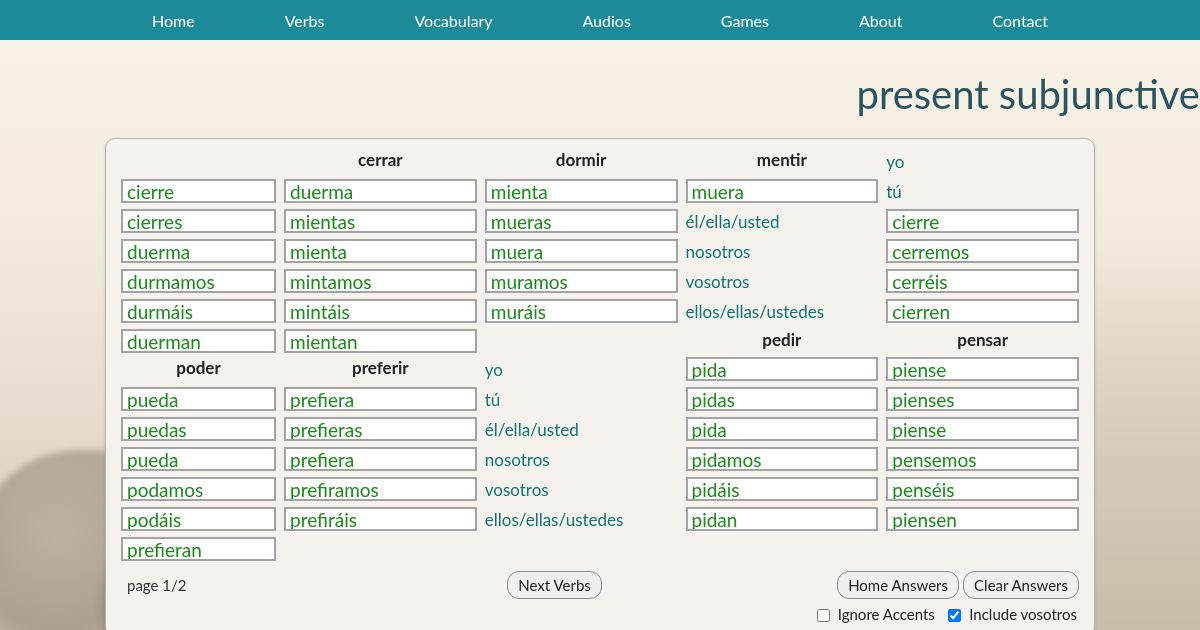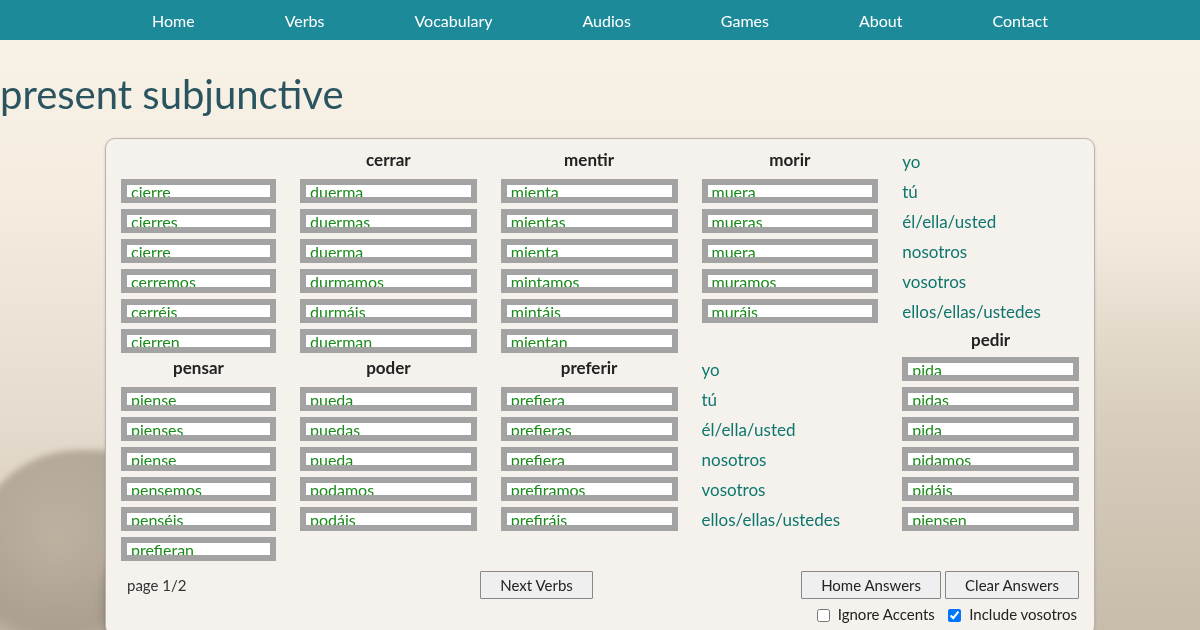--- a/index.html
+++ b/index.html
@@ -53,21 +53,21 @@
     position: relative;
     z-index: 10;
   }
   .nav-link {
     color: #fff;
     font-size: 16px;
     cursor: pointer;
     font-weight: 400;
   }
   .page-title {
-    text-align: left;
+    text-align: right;
     font-size: 40px;
     color: #2a5560;
     margin-top: 30px;
     margin-bottom: 20px;
     font-weight: 400;
     position: relative;
     z-index: 5;
   }
   .panel {
     width: 990px;
@@ -76,42 +76,42 @@
     border: 1px solid #b8b4ae;
     border-radius: 10px;
     padding: 8px 15px 12px;
     box-shadow: 0 1px 3px rgba(0,0,0,0.15);
     position: relative;
     z-index: 5;
   }
   .grid {
     display: grid;
     grid-template-columns: 155px repeat(4, 1fr);
-    gap: 0px 24px;
+    gap: 0px 8px;
   }
   .verb-header {
     text-align: center;
     font-weight: 700;
     font-size: 17px;
     color: #222;
     padding: 2px 0 4px;
   }
   .pronoun {
     font-size: 17px;
     color: #0f766e;
     padding: 3px 0;
     line-height: 24px;
   }
   .answer-input {
     width: 100%;
     height: 24px;
-    border: 6px solid #a3a3a3;
+    border: 2px solid #a3a3a3;
     background: #fff;
     color: #1a8a1a;
-    font-size: 16px;
+    font-size: 19px;
     padding: 0 4px;
     font-family: inherit;
     margin: 2px 0;
   }
   .footer-row {
     display: flex;
     align-items: center;
     margin-top: 8px;
     gap: 10px;
   }
@@ -119,22 +119,22 @@
     font-size: 15px;
     color: #333;
     margin-left: 6px;
     width: 145px;
   }
   .footer-center { flex: 1; text-align: center; }
   .footer-right { text-align: right; }
   .btn {
     background: #efefef;
     border: 1px solid #888;
-    border-radius: 1px;
-    padding: 4px 19px;
+    border-radius: 12px;
+    padding: 4px 10px;
     font-size: 15px;
     cursor: pointer;
     color: #222;
     font-family: inherit;
   }
   .checkbox-row {
     text-align: right;
     margin-top: 6px;
     font-size: 15px;
     color: #222;
@@ -158,30 +158,29 @@
   <span class="nav-link">About</span>
   <span class="nav-link">Contact</span>
 </nav>
 
 <h1 class="page-title">present subjunctive</h1>
 
 <div class="panel">
   <div class="grid" id="grid-container">
       <div></div>
       <div class="verb-header">cerrar</div>
+      <div class="verb-header">dormir</div>
       <div class="verb-header">mentir</div>
-      <div class="verb-header">morir</div>
       <div class="pronoun">yo</div>
       <div><input type="text" class="answer-input" value="cierre" style=""></div>
       <div><input type="text" class="answer-input" value="duerma" style=""></div>
       <div><input type="text" class="answer-input" value="mienta" style=""></div>
       <div><input type="text" class="answer-input" value="muera" style=""></div>
       <div class="pronoun">tú</div>
       <div><input type="text" class="answer-input" value="cierres" style=""></div>
-      <div><input type="text" class="answer-input" value="duermas" style=""></div>
       <div><input type="text" class="answer-input" value="mientas" style=""></div>
       <div><input type="text" class="answer-input" value="mueras" style=""></div>
       <div class="pronoun">él/ella/usted</div>
       <div><input type="text" class="answer-input" value="cierre" style=""></div>
       <div><input type="text" class="answer-input" value="duerma" style=""></div>
       <div><input type="text" class="answer-input" value="mienta" style=""></div>
       <div><input type="text" class="answer-input" value="muera" style=""></div>
       <div class="pronoun">nosotros</div>
       <div><input type="text" class="answer-input" value="cerremos" style=""></div>
       <div><input type="text" class="answer-input" value="durmamos" style=""></div>
@@ -220,20 +219,21 @@
       <div><input type="text" class="answer-input" value="pidamos" style=""></div>
       <div><input type="text" class="answer-input" value="pensemos" style=""></div>
       <div><input type="text" class="answer-input" value="podamos" style=""></div>
       <div><input type="text" class="answer-input" value="prefiramos" style=""></div>
       <div class="pronoun">vosotros</div>
       <div><input type="text" class="answer-input" value="pidáis" style=""></div>
       <div><input type="text" class="answer-input" value="penséis" style=""></div>
       <div><input type="text" class="answer-input" value="podáis" style=""></div>
       <div><input type="text" class="answer-input" value="prefiráis" style=""></div>
       <div class="pronoun">ellos/ellas/ustedes</div>
+      <div><input type="text" class="answer-input" value="pidan" style=""></div>
       <div><input type="text" class="answer-input" value="piensen" style=""></div>
       <div><input type="text" class="answer-input" value="prefieran" style=""></div>
     </div>
 
   <div class="footer-row">
     <div class="page-indicator">page 1/2</div>
     <div class="footer-center">
       <button class="btn">Next Verbs</button>
     </div>
     <div class="footer-right">

